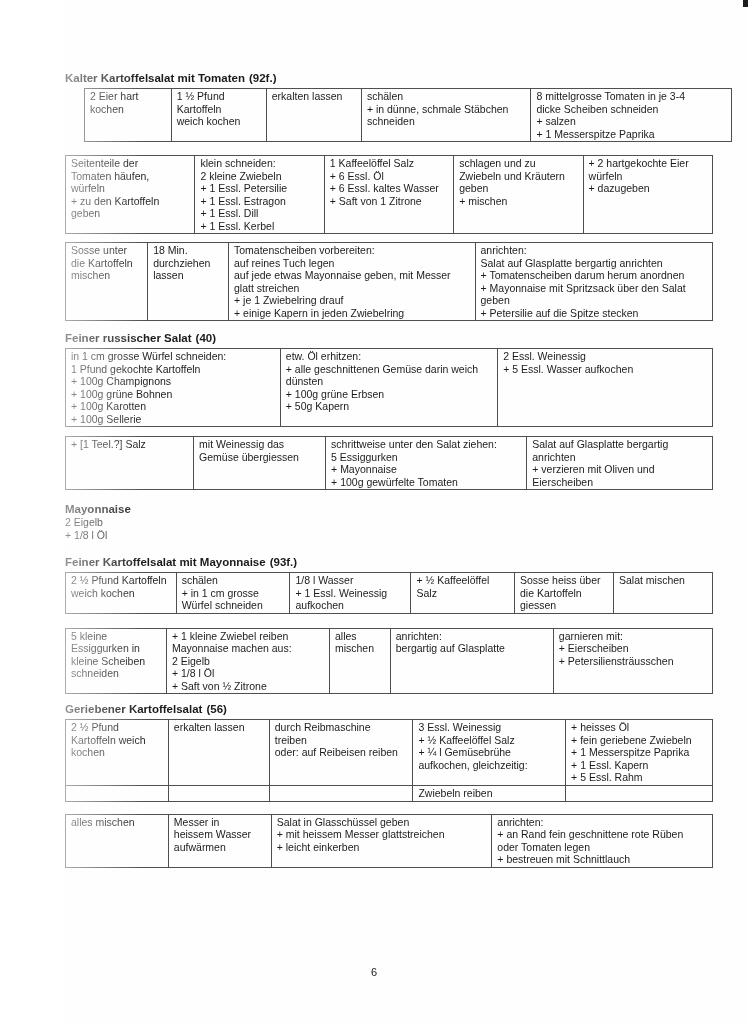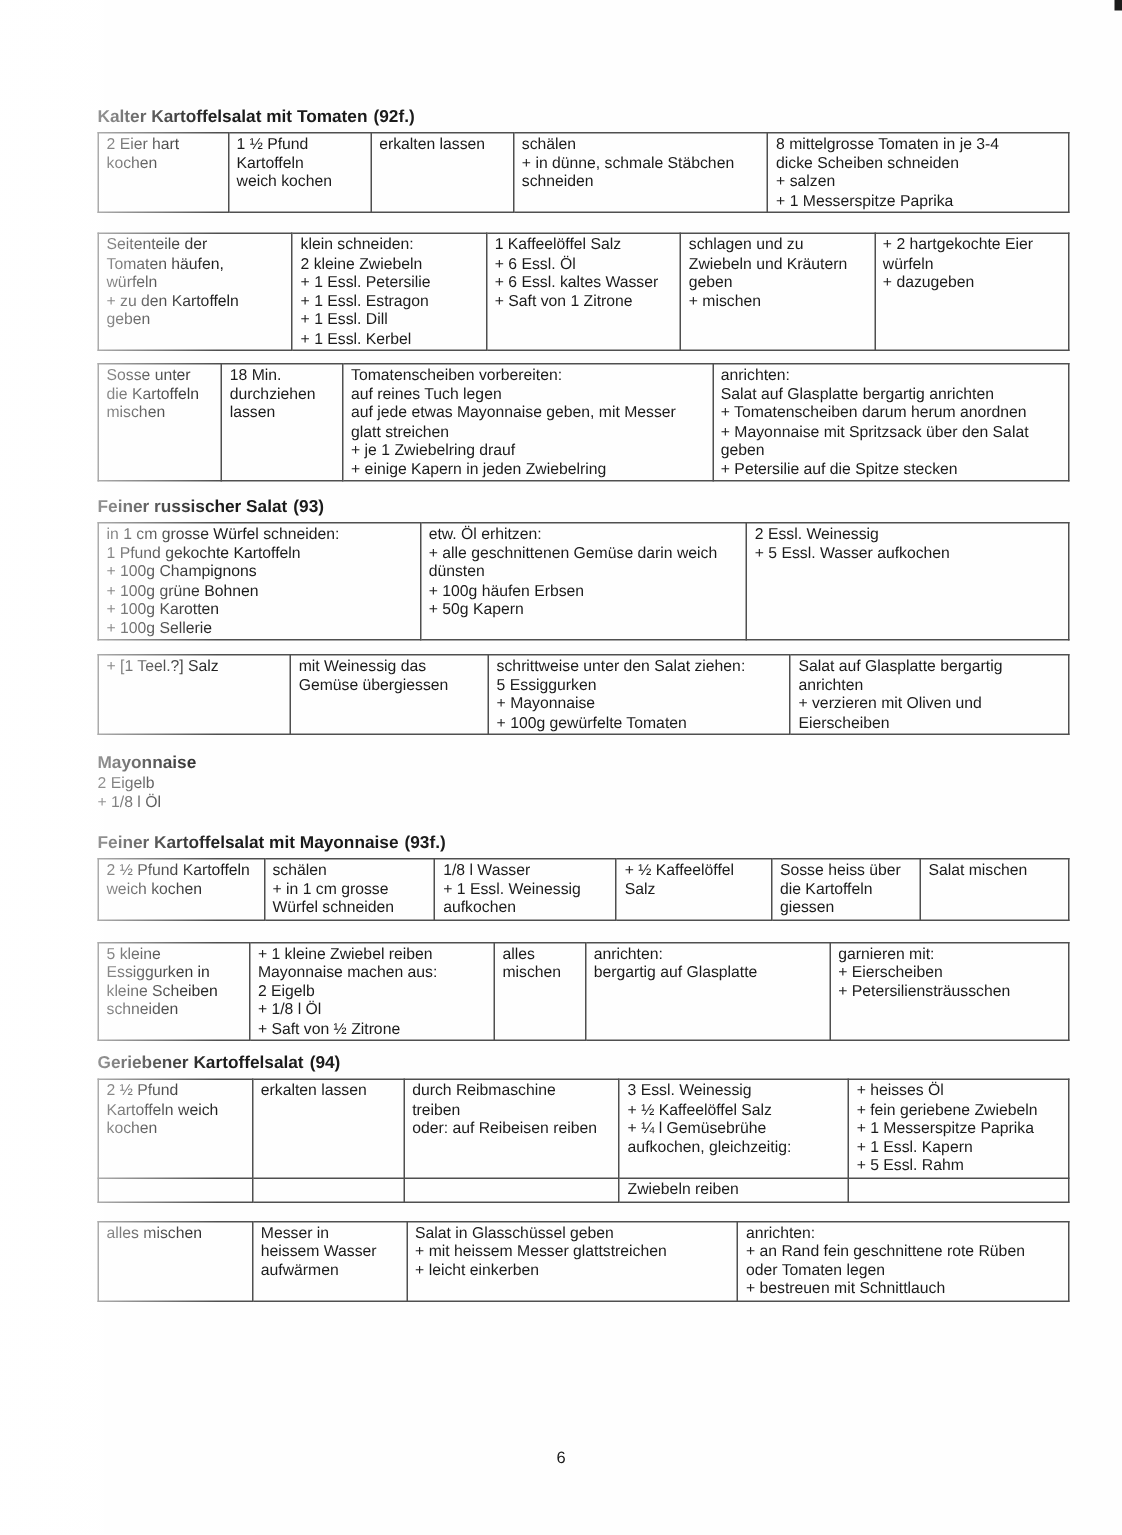--- a/index.html
+++ b/index.html
@@ -16,21 +16,21 @@
   table { border-collapse:collapse; table-layout:fixed; width:100%; }
   td {
     border:1px solid #4f4f4f; vertical-align:top;
     padding:1px 3px 1px 5px; font-size:10.5px; line-height:12.5px;
     white-space:pre-line; overflow:hidden;
   }
 
   .mayo-line { font-size:10.5px; line-height:13px; }
 
   #h-kalter   { margin-top:72px; }
-  #t-kalter1  { margin-top:3px; }
+  #t-kalter1  { margin-top:3px;margin-left:19px; }
   #t-kalter2  { margin-top:13px; }
   #t-kalter3  { margin-top:8px; }
   #h-russ     { margin-top:11px; }
   #t-russ1    { margin-top:3px; }
   #t-russ2    { margin-top:9px;padding-left:44px; }
   #h-mayo     { margin-top:13px; }
   #h-feiner   { margin-top:14px; }
   #t-feiner1  { margin-top:3px; }
   #t-feiner2  { margin-top:14px;padding-left:46px; }
   #h-gerieb   { margin-top:9px; }
@@ -149,41 +149,41 @@
 Salat auf Glasplatte bergartig anrichten
 + Tomatenscheiben darum herum anordnen
 + Mayonnaise mit Spritzsack über den Salat
 geben
 + Petersilie auf die Spitze stecken</td>
       </tr>
     </tbody>
       </table>
 
     <div class="sec-title" id="h-russ">
-      <span>Feiner russischer Salat</span><span class="ref">(93)</span>
+      <span>Feiner russischer Salat</span><span class="ref">(40)</span>
     </div>
 
     <table id="t-russ1">
       <colgroup>
           <col style="width:33.2%">
           <col style="width:33.6%">
           <col style="width:33.2%">
         </colgroup>
       <tbody>
           <tr>
         <td>in 1 cm grosse Würfel schneiden:
 1 Pfund gekochte Kartoffeln
 + 100g Champignons
 + 100g grüne Bohnen
 + 100g Karotten
 + 100g Sellerie</td>
         <td>etw. Öl erhitzen:
 + alle geschnittenen Gemüse darin weich
 dünsten
-+ 100g häufen Erbsen
++ 100g grüne Erbsen
 + 50g Kapern</td>
         <td>2 Essl. Weinessig
 + 5 Essl. Wasser aufkochen</td>
       </tr>
     </tbody>
       </table>
 
     <table id="t-russ2">
       <colgroup>
           <col style="width:19.8%">
@@ -271,21 +271,21 @@
         <td>anrichten:
 bergartig auf Glasplatte</td>
         <td>garnieren mit:
 + Eierscheiben
 + Petersiliensträusschen</td>
       </tr>
     </tbody>
       </table>
 
     <div class="sec-title" id="h-gerieb">
-      <span>Geriebener Kartoffelsalat</span><span class="ref">(94)</span>
+      <span>Geriebener Kartoffelsalat</span><span class="ref">(56)</span>
     </div>
 
     <table id="t-gerieb1">
       <colgroup>
           <col style="width:15.9%">
           <col style="width:15.6%">
           <col style="width:22.2%">
           <col style="width:23.6%">
           <col style="width:22.7%">
         </colgroup>

